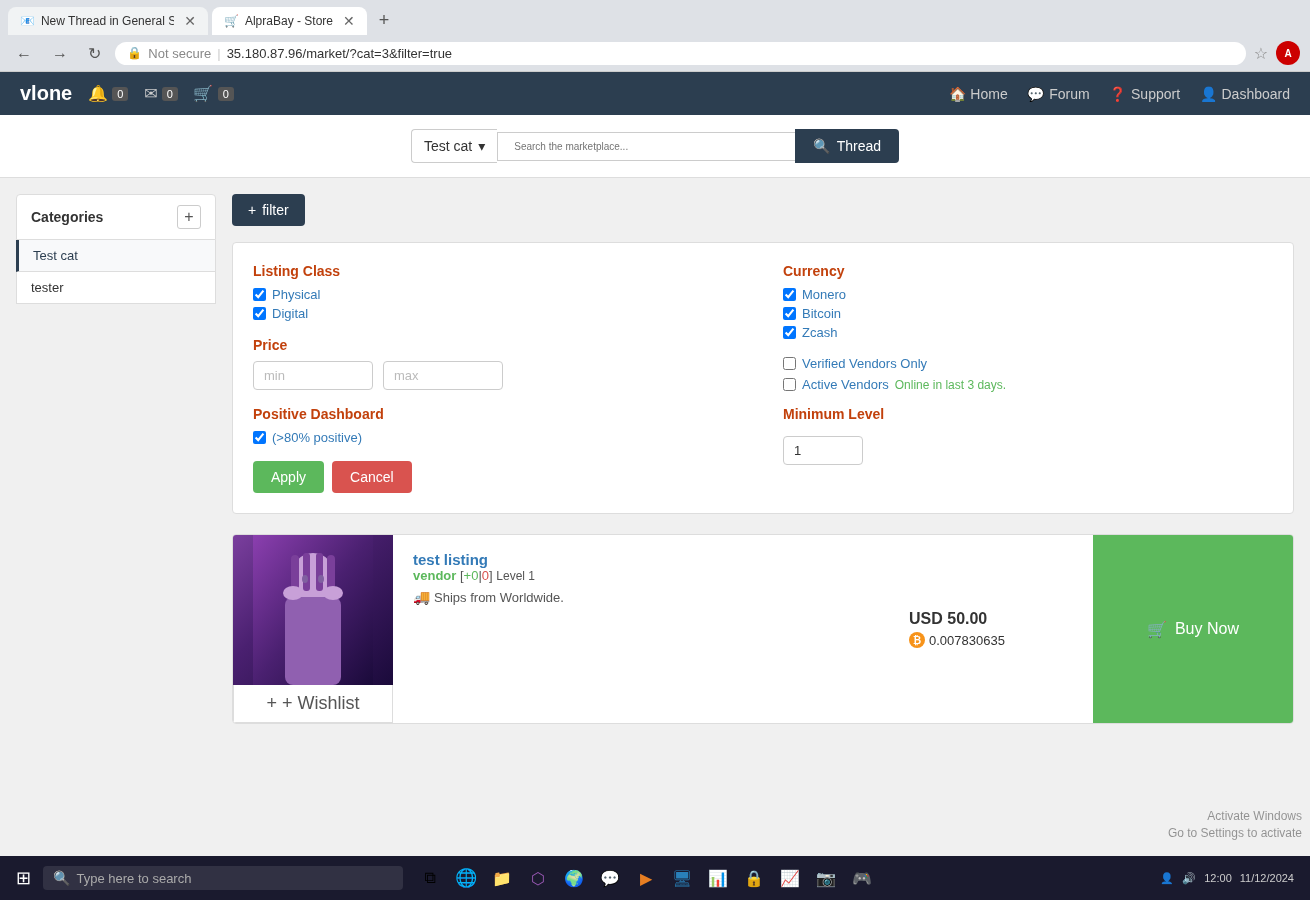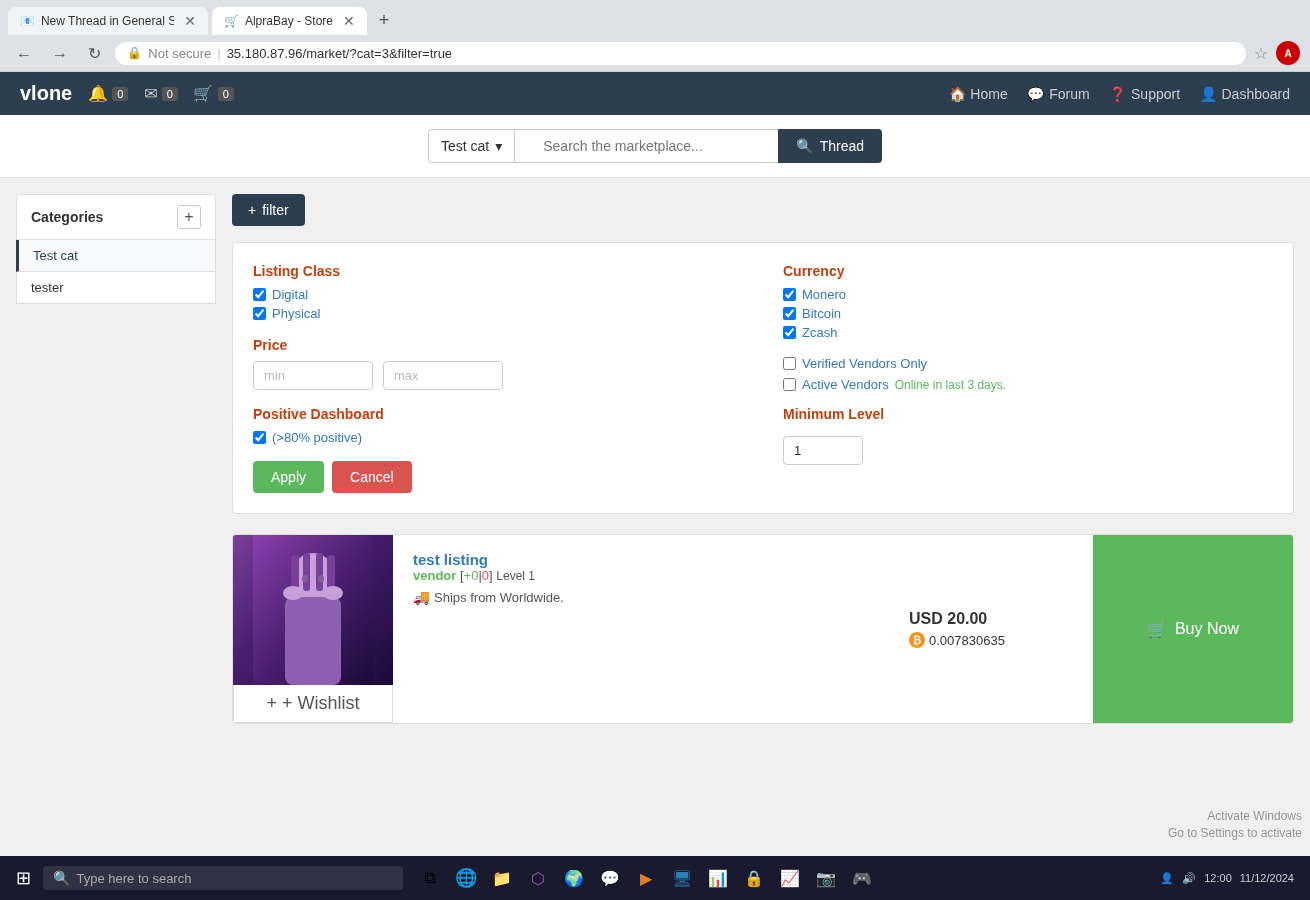--- a/index.html
+++ b/index.html
@@ -168,23 +168,23 @@
       padding: 8px 12px;
       border-radius: 4px 0 0 4px;
       cursor: pointer;
       font-size: 14px;
       color: #333;
       gap: 6px;
     }
     .search-input {
       border: 1px solid #ccc;
       border-right: none;
-      padding: 8px 28px;
-      font-size: 14px;
-      width: 264px;
+      padding: 8px 16px;
+      font-size: 10px;
+      width: 298px;
       outline: none;
       color: #999;
     }
     .search-btn {
       background: #2c3e50;
       color: #fff;
       border: none;
       padding: 9px 18px;
       border-radius: 0 4px 4px 0;
       cursor: pointer;
@@ -672,25 +672,25 @@
 
     <div class="filter-panel">
 
       <div class="filter-left">
 
         <div class="filter-section">
           <h4>Listing Class</h4>
           <div class="checkbox-group">
             <label class="checkbox-label">
               <input type="checkbox" checked="" style="">
-              <span>Digital</span>
+              <span>Physical</span>
             </label>
             <label class="checkbox-label">
               <input type="checkbox" checked="" style="">
-              <span>Physical</span>
+              <span>Digital</span>
             </label>
           </div>
         </div>
 
         <div class="filter-section">
           <h4>Price</h4>
           <div class="price-inputs">
             <input class="price-input" type="text" placeholder="min" style="">
             <input class="price-input" type="text" placeholder="max" style="">
           </div>
@@ -790,21 +790,21 @@
           <span> [<span class="feedback-pos">+0</span>|<span class="feedback-neg">0</span>]</span>
           <span class="level-badge">  <span>Level 1</span></span>
         </div>
         <div class="ships-line">
           <span class="truck-icon">🚚</span>
           <span>Ships from Worldwide.</span>
         </div>
       </div>
 
       <div class="product-price">
-        <div class="price-usd">USD 20.00</div>
+        <div class="price-usd">USD 50.00</div>
         <div class="price-btc">
           <div class="btc-icon">₿</div>
           <span>0.007830635</span>
         </div>
       </div>
 
       <div class="buy-now-wrap">
         <button class="buy-now-btn">
           <span>🛒</span>
           <span>Buy Now</span>

